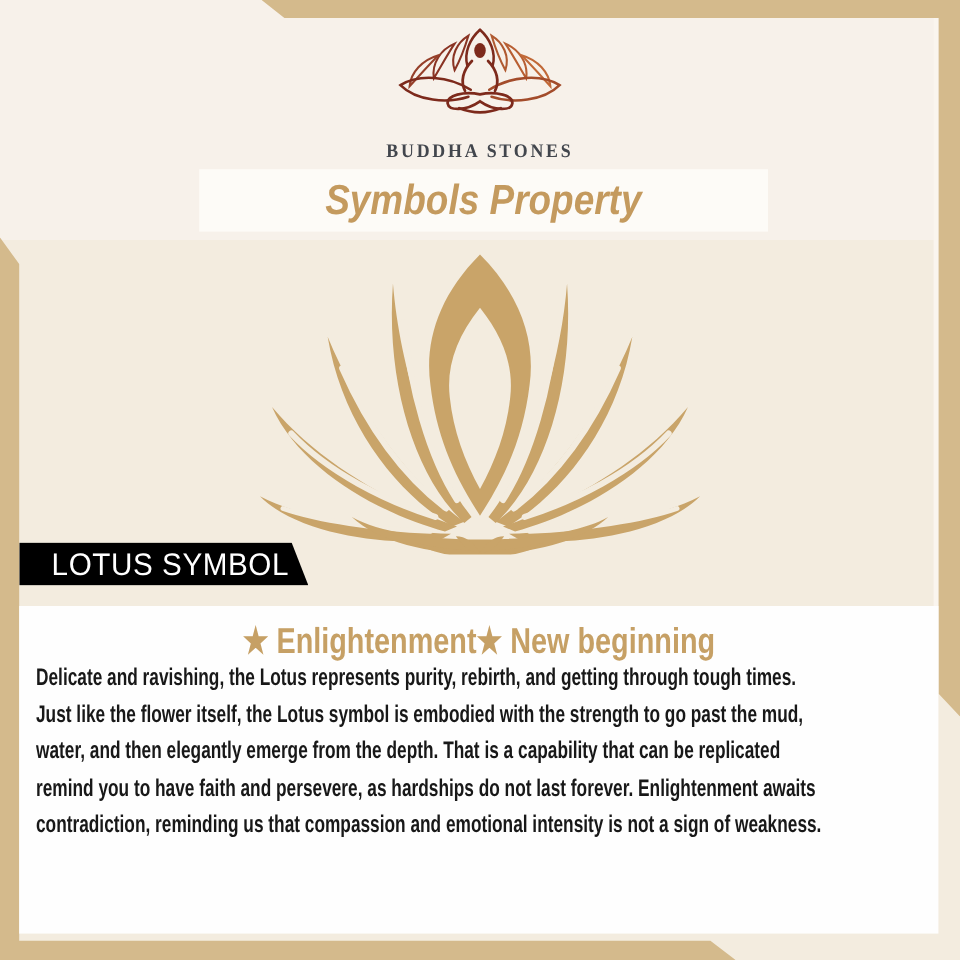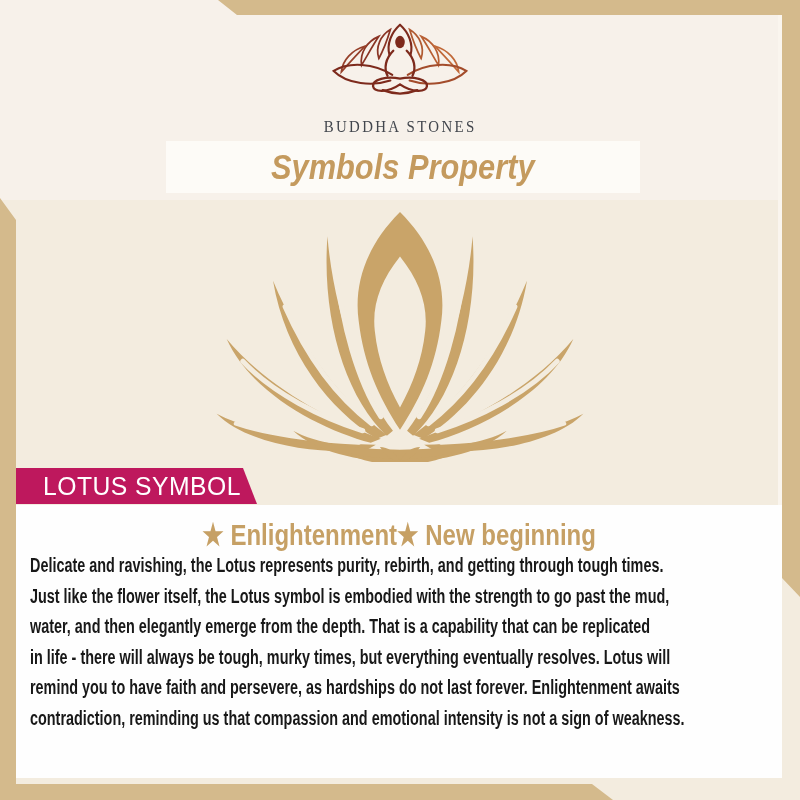--- a/index.html
+++ b/index.html
@@ -13,31 +13,31 @@
   .bg-top{left:0;top:0;width:800px;height:200px;background:#f7f1ea;}
   
   .ribbon{left:0;top:0;width:800px;height:800px;background:#d4ba8c;}
   .ribbon-tr{clip-path:polygon(218px 0,800px 0,800px 597px,782px 578px,782px 15px,237px 15px);}
   .ribbon-bl{clip-path:polygon(0 198px,16px 220px,16px 784px,592px 784px,613px 800px,0 800px);}
   .ribbon-line{left:778px;top:15px;width:4px;height:563px;background:#faf5ee;}
   
   .logo{left:312px;top:20px;width:176px;height:100px;}
   .brand{left:0;top:118px;width:800px;text-align:center;
     font-family:"Liberation Serif",serif;font-size:16px;letter-spacing:2.5px;
-    color:#42464d;font-weight:400;}
+    color:#42464d;font-weight:700;}
   .brand span{display:inline-block;transform:scaleX(.93);transform-origin:center;white-space:nowrap;}
   
   .title-band{left:166px;top:141px;width:474px;height:52px;background:#fdfbf7;
     text-align:center;line-height:52px;font-style:italic;}
   .title-band .t{display:inline-block;transform:scaleX(.88);transform-origin:center;
     font-size:35px;font-weight:bold;color:#c49a5e;white-space:nowrap;}
   
   .lotus{left:208px;top:198px;width:384px;height:264px;}
   
-  .banner{left:16px;top:468px;width:241px;height:36px;background:#be185d;
+  .banner{left:16px;top:452px;width:241px;height:36px;background:#000000;
     clip-path:polygon(0 0,227px 0,241px 36px,0 36px);}
   .banner .t{display:inline-block;margin-left:27px;line-height:36px;font-size:26px;
     color:#ffffff;letter-spacing:.5px;transform:scaleX(.95);transform-origin:left center;white-space:nowrap;}
   
   .panel{left:16px;top:505px;width:766px;height:273px;background:#fefefe;}
   .heading{left:16px;top:516px;width:766px;text-align:center;line-height:38px;}
   .heading .t{display:inline-block;transform:scaleX(.8);transform-origin:center;
     font-size:30px;font-weight:bold;color:#c6a065;white-space:nowrap;}
   .bodytext{left:30px;top:550px;width:752px;}
   .bodytext .line{height:30.6px;line-height:30.6px;white-space:nowrap;}
@@ -104,18 +104,17 @@
   </div>
 
   <div class="abs panel"></div>
   <div class="abs heading">
     <span class="t">★ Enlightenment★ New beginning</span>
   </div>
   <div class="abs bodytext">
     <div class="line"><span>Delicate and ravishing, the Lotus represents purity, rebirth, and getting through tough times.</span></div>
     <div class="line"><span>Just like the flower itself, the Lotus symbol is embodied with the strength to go past the mud,</span></div>
     <div class="line"><span>water, and then elegantly emerge from the depth. That is a capability that can be replicated</span></div>
-    <div class="line"><span>in life - there will always be tough, murky times, but everything eventually resolves. Lotus will</span></div>
     <div class="line"><span>remind you to have faith and persevere, as hardships do not last forever. Enlightenment awaits</span></div>
     <div class="line"><span>contradiction, reminding us that compassion and emotional intensity is not a sign of weakness.</span></div>
   </div>
 
 </div>
 
 </body></html>

